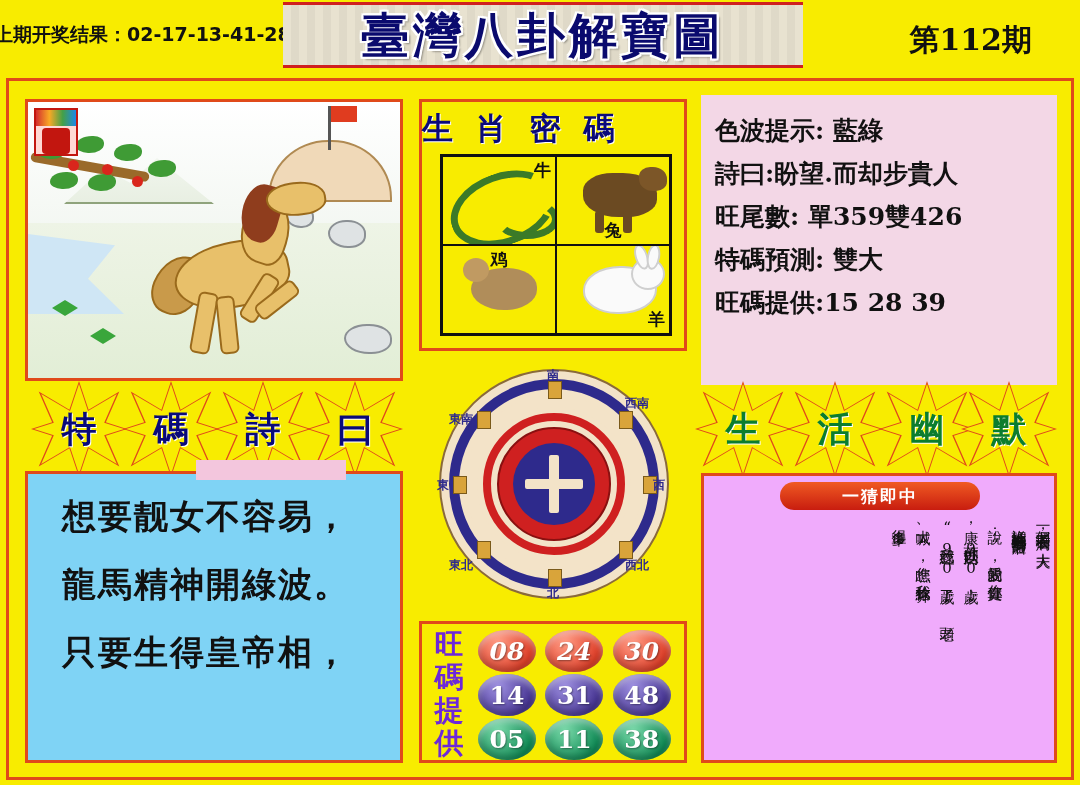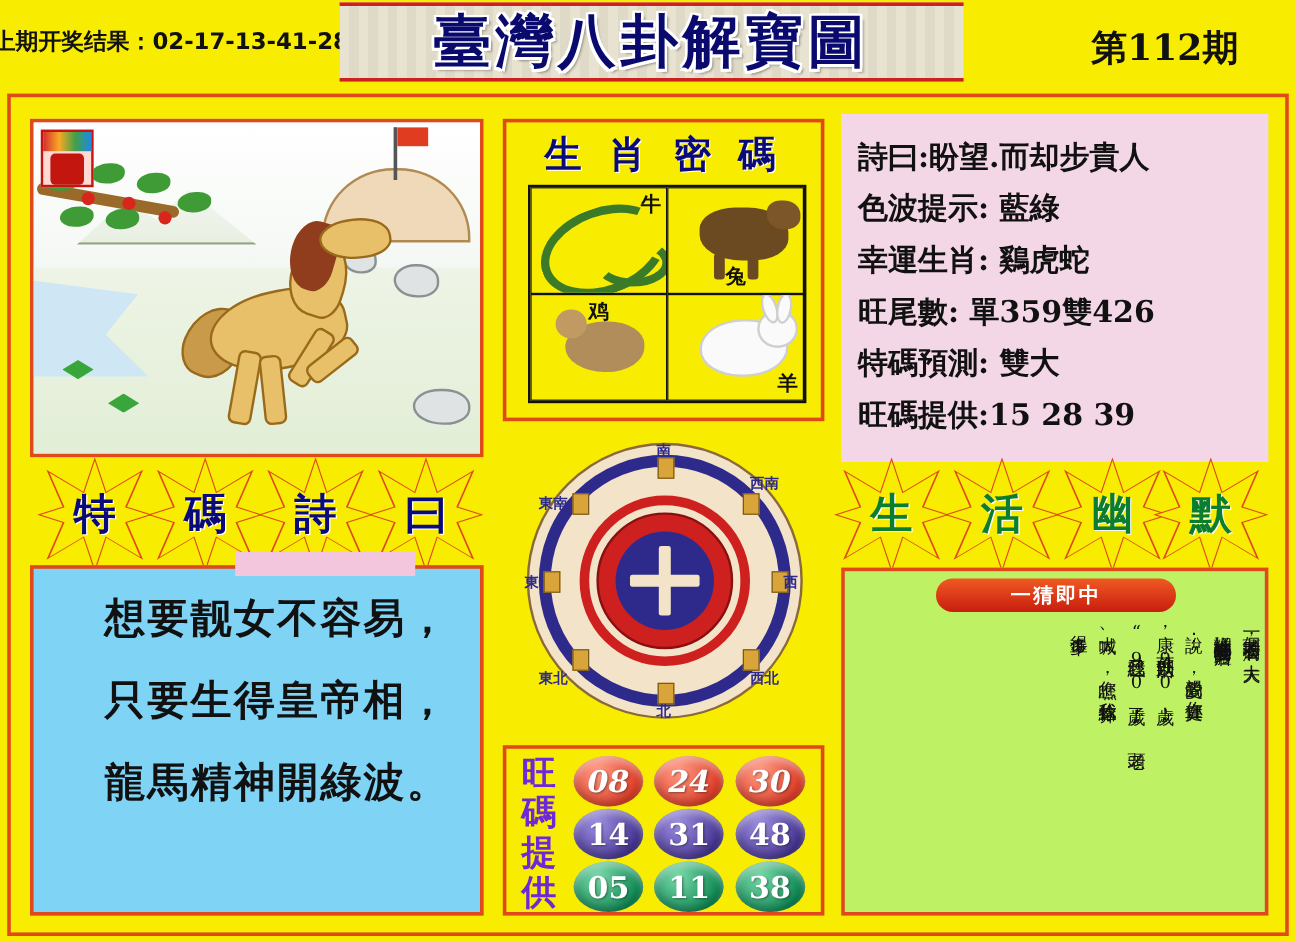--- a/index.html
+++ b/index.html
@@ -225,21 +225,20 @@
   
   .zodiac-box {
     position: absolute; left: 410px; top: 18px;
     width: 268px; height: 252px;
     background: #f8ec00;
     border: 3px solid #e04a1a;
     box-sizing: border-box;
   }
   .zodiac-title {
     position: absolute; left: 0; top: 6px; width: 100%;
-    text-align: center;
     font-family: "DejaVu Serif", "Liberation Serif", serif;
     font-weight: bold; font-size: 31px; color: #0a0a7a;
     letter-spacing: 6px;
     text-shadow: 1px 1px 0 #fff;
   }
   .zgrid {
     position: absolute; left: 18px; top: 52px;
     width: 232px; height: 182px;
     border: 2px solid #111;
     box-sizing: border-box;
@@ -368,21 +367,20 @@
   }
   .star-char.green { color: #0b7d2e; }
   
   .poem-box {
     position: absolute; left: 16px; top: 390px;
     width: 378px; height: 292px;
     background: #7fd3f5;
     border: 3px solid #e04a1a;
     box-sizing: border-box;
     padding: 8px 0 0 0;
-    text-align: center;
   }
   .poem-line {
     font-family: "DejaVu Serif", "Liberation Serif", serif;
     font-size: 34px; font-weight: bold;
     color: #111;
     line-height: 68px;
     padding-left: 34px;
     white-space: nowrap;
     letter-spacing: 2px;
   }
@@ -488,21 +486,21 @@
     text-shadow: 1px 1px 2px rgba(0,0,0,0.4);
     box-shadow: inset 0 -4px 8px rgba(0,0,0,0.25), inset 0 4px 6px rgba(255,255,255,0.45);
   }
   .ball.red { background: radial-gradient(circle at 35% 30%, #ff9b84, #e0402a 70%); font-style: italic; }
   .ball.purple { background: radial-gradient(circle at 35% 30%, #9d8fe0, #473593 72%); }
   .ball.green { background: radial-gradient(circle at 35% 30%, #79d9a9, #0f8a55 72%); }
   
   .humor-box {
     position: absolute; left: 692px; top: 392px;
     width: 356px; height: 290px;
-    background: #bef264;
+    background: #f0abfc;
     border: 3px solid #e04a1a;
     box-sizing: border-box;
   }
   .humor-banner {
     position: absolute; left: 76px; top: 6px;
     width: 200px; height: 28px;
     background: linear-gradient(#f05a22, #c81d0f);
     border-radius: 14px/14px;
     display: flex; align-items: center; justify-content: center;
     font-family: "DejaVu Serif", "Liberation Serif", serif;
@@ -618,23 +616,22 @@
           <div class="rabbit-head"></div>
           <div class="rabbit-ear" style="left:78px; top:-2px; transform:rotate(-18deg);"></div>
           <div class="rabbit-ear" style="left:90px; top:-2px; transform:rotate(10deg);"></div>
           <div class="zlabel zl-br">羊</div>
         </div>
 
       </div>
     </div>
 
     <div class="pred-box">
+      <div class="pred-line">色波提示: 藍綠</div>
       <div class="pred-line">詩曰:盼望.而却步貴人</div>
-      <div class="pred-line">色波提示: 藍綠</div>
-      <div class="pred-line">幸運生肖: 鷄虎蛇</div>
       <div class="pred-line">旺尾數: 單359雙426</div>
       <div class="pred-line">特碼預測:  雙大</div>
       <div class="pred-line">旺碼提供:15 28 39</div>
     </div>
 
     <div class="star-wrap" style="left:22px; top:300px;">
       <div class="star-outer"></div>
       <div class="star-inner"></div>
       <div class="star-char">特</div>
     </div>
@@ -671,22 +668,22 @@
     </div>
     <div class="star-wrap" style="left:952px; top:300px;">
       <div class="star-outer"></div>
       <div class="star-inner"></div>
       <div class="star-char green">默</div>
     </div>
 
     <div class="poem-box">
       <div class="poem-tab"></div>
       <div class="poem-line">想要靓女不容易，</div>
+      <div class="poem-line">龍馬精神開綠波。</div>
       <div class="poem-line">只要生得皇帝相，</div>
-      <div class="poem-line">龍馬精神開綠波。</div>
     </div>
 
     <div class="bagua">
       <div class="bagua-outer"></div>
       <div class="bagua-ring ring1"></div>
       <div class="bagua-ring ring2"></div>
       <div class="bagua-ring ring3"></div>
       <div class="bagua-ring ring4"></div>
       <div class="bagua-ring ring5"></div>
       <div class="cross-h"></div>

